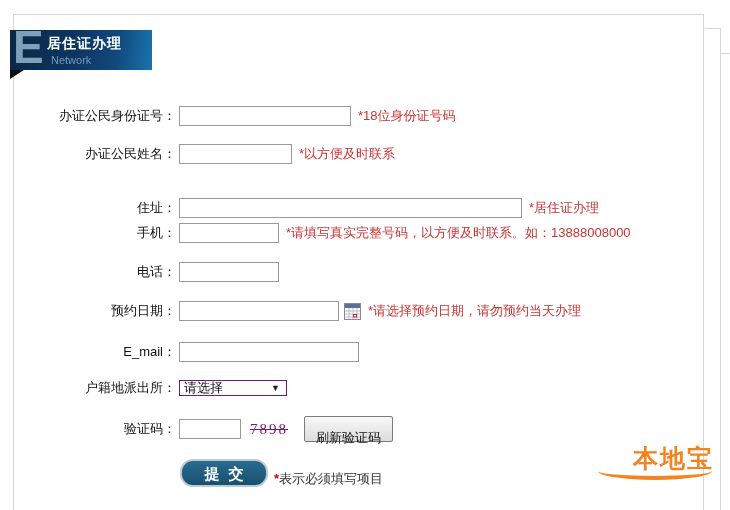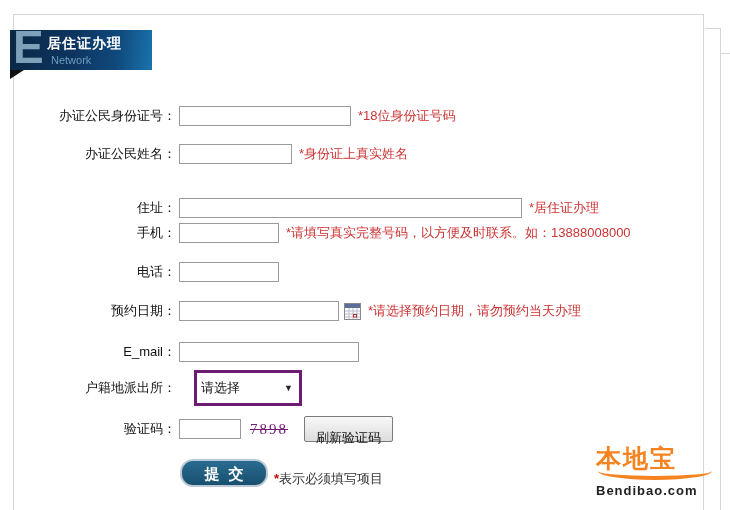--- a/index.html
+++ b/index.html
@@ -37,22 +37,22 @@
   }
   .hint{color:#cc3333;font-size:13px;margin-left:7px}
   .r1{top:104px}.r2{top:142px}.r3{top:196px}.r4{top:221px}.r5{top:260px}
   .r6{top:299px}.r7{top:340px}.r8{top:376px}.r9{top:417px}
   .w172{width:172px}.w113{width:113px}.w343{width:343px}.w100{width:100px}
   .w160{width:160px}.w180{width:180px}.w62{width:62px}
   
   .cal{margin-left:5px;display:inline-block;width:17px;height:17px;cursor:pointer}
   
   .sel{
-    width:108px;height:36px;border:3px solid #701a75;background:#fff;box-sizing:border-box;
-    display:inline-flex;align-items:center;font-size:13px;padding:0 4px;cursor:pointer;margin-left:15px;
+    width:108px;height:16px;border:1px solid #701a75;background:#fff;box-sizing:border-box;
+    display:inline-flex;align-items:center;font-size:13px;padding:0 4px;cursor:pointer;
   }
   .sel-text{flex:1;color:#111}
   .sel-arrow{font-size:9px;color:#222;margin-right:2px}
   
   .captcha{
     margin-left:9px;color:#701a75;font-size:15px;letter-spacing:2px;
     text-decoration:line-through;font-family:"Liberation Serif","DejaVu Serif",serif;
   }
   .refresh-btn{
     margin-left:16px;height:22px;padding:12px 11px;font-size:13px;color:#111;
@@ -63,21 +63,21 @@
   .submit-btn{
     position:absolute;left:180px;top:459px;width:88px;height:28px;
     background:linear-gradient(#2a6b90,#17506f);color:#fff;font-weight:bold;font-size:15px;
     border:2px solid #bcc9d4;border-radius:13px;cursor:pointer;
     letter-spacing:9px;text-indent:9px;line-height:24px;text-align:center;box-sizing:border-box;
     font-family:"Liberation Sans","DejaVu Sans",sans-serif;
   }
   .required-note{position:absolute;left:274px;top:470px;font-size:13px;color:#333}
   .required-note .star{color:#cc0000;font-weight:bold}
   
-  .logo{position:absolute;left:596px;top:445px;width:118px;text-align:left;z-index:2}
+  .logo{position:absolute;left:596px;top:445px;width:118px;text-align:right;z-index:2}
   .logo-cn{color:#f5831f;font-size:25px;font-weight:bold;letter-spacing:2px;line-height:26px}
   .logo-swoosh{height:8px;margin:-3px 2px 0 2px;border-bottom:4px solid #f5831f;border-radius:0 0 50% 50%/0 0 9px 9px}
   .logo-en{font-size:13px;font-weight:bold;color:#222;margin-top:3px;letter-spacing:1px}
 </style>
 </head>
 <body>
 
 <div class="main-box"></div>
 <div class="hline" style="left:705px;top:28px;width:15px;height:1px"></div>
 <div class="vline" style="left:720px;top:28px;width:1px;height:482px"></div>
@@ -92,21 +92,21 @@
 
 <div class="row r1">
   <span class="lbl">办证公民身份证号：</span>
   <input class="inp w172" type="text" style="">
   <span class="hint">*18位身份证号码</span>
 </div>
 
 <div class="row r2">
   <span class="lbl">办证公民姓名：</span>
   <input class="inp w113" type="text" style="">
-  <span class="hint">*身份证上真实姓名</span>
+  <span class="hint">*以方便及时联系</span>
 </div>
 
 <div class="row r3">
   <span class="lbl">住址：</span>
   <input class="inp w343" type="text" style="">
   <span class="hint">*居住证办理</span>
 </div>
 
 <div class="row r4">
   <span class="lbl">手机：</span>
@@ -157,14 +157,13 @@
   <span class="captcha">7898</span>
   <button class="refresh-btn">刷新验证码</button>
 </div>
 
 <button class="submit-btn">提交</button>
 <div class="required-note"><span class="star">*</span><span>表示必须填写项目</span></div>
 
 <div class="logo">
   <div class="logo-cn">本地宝</div>
   <div class="logo-swoosh"></div>
-  <div class="logo-en">Bendibao.com</div>
 </div>
 
 </body></html>

